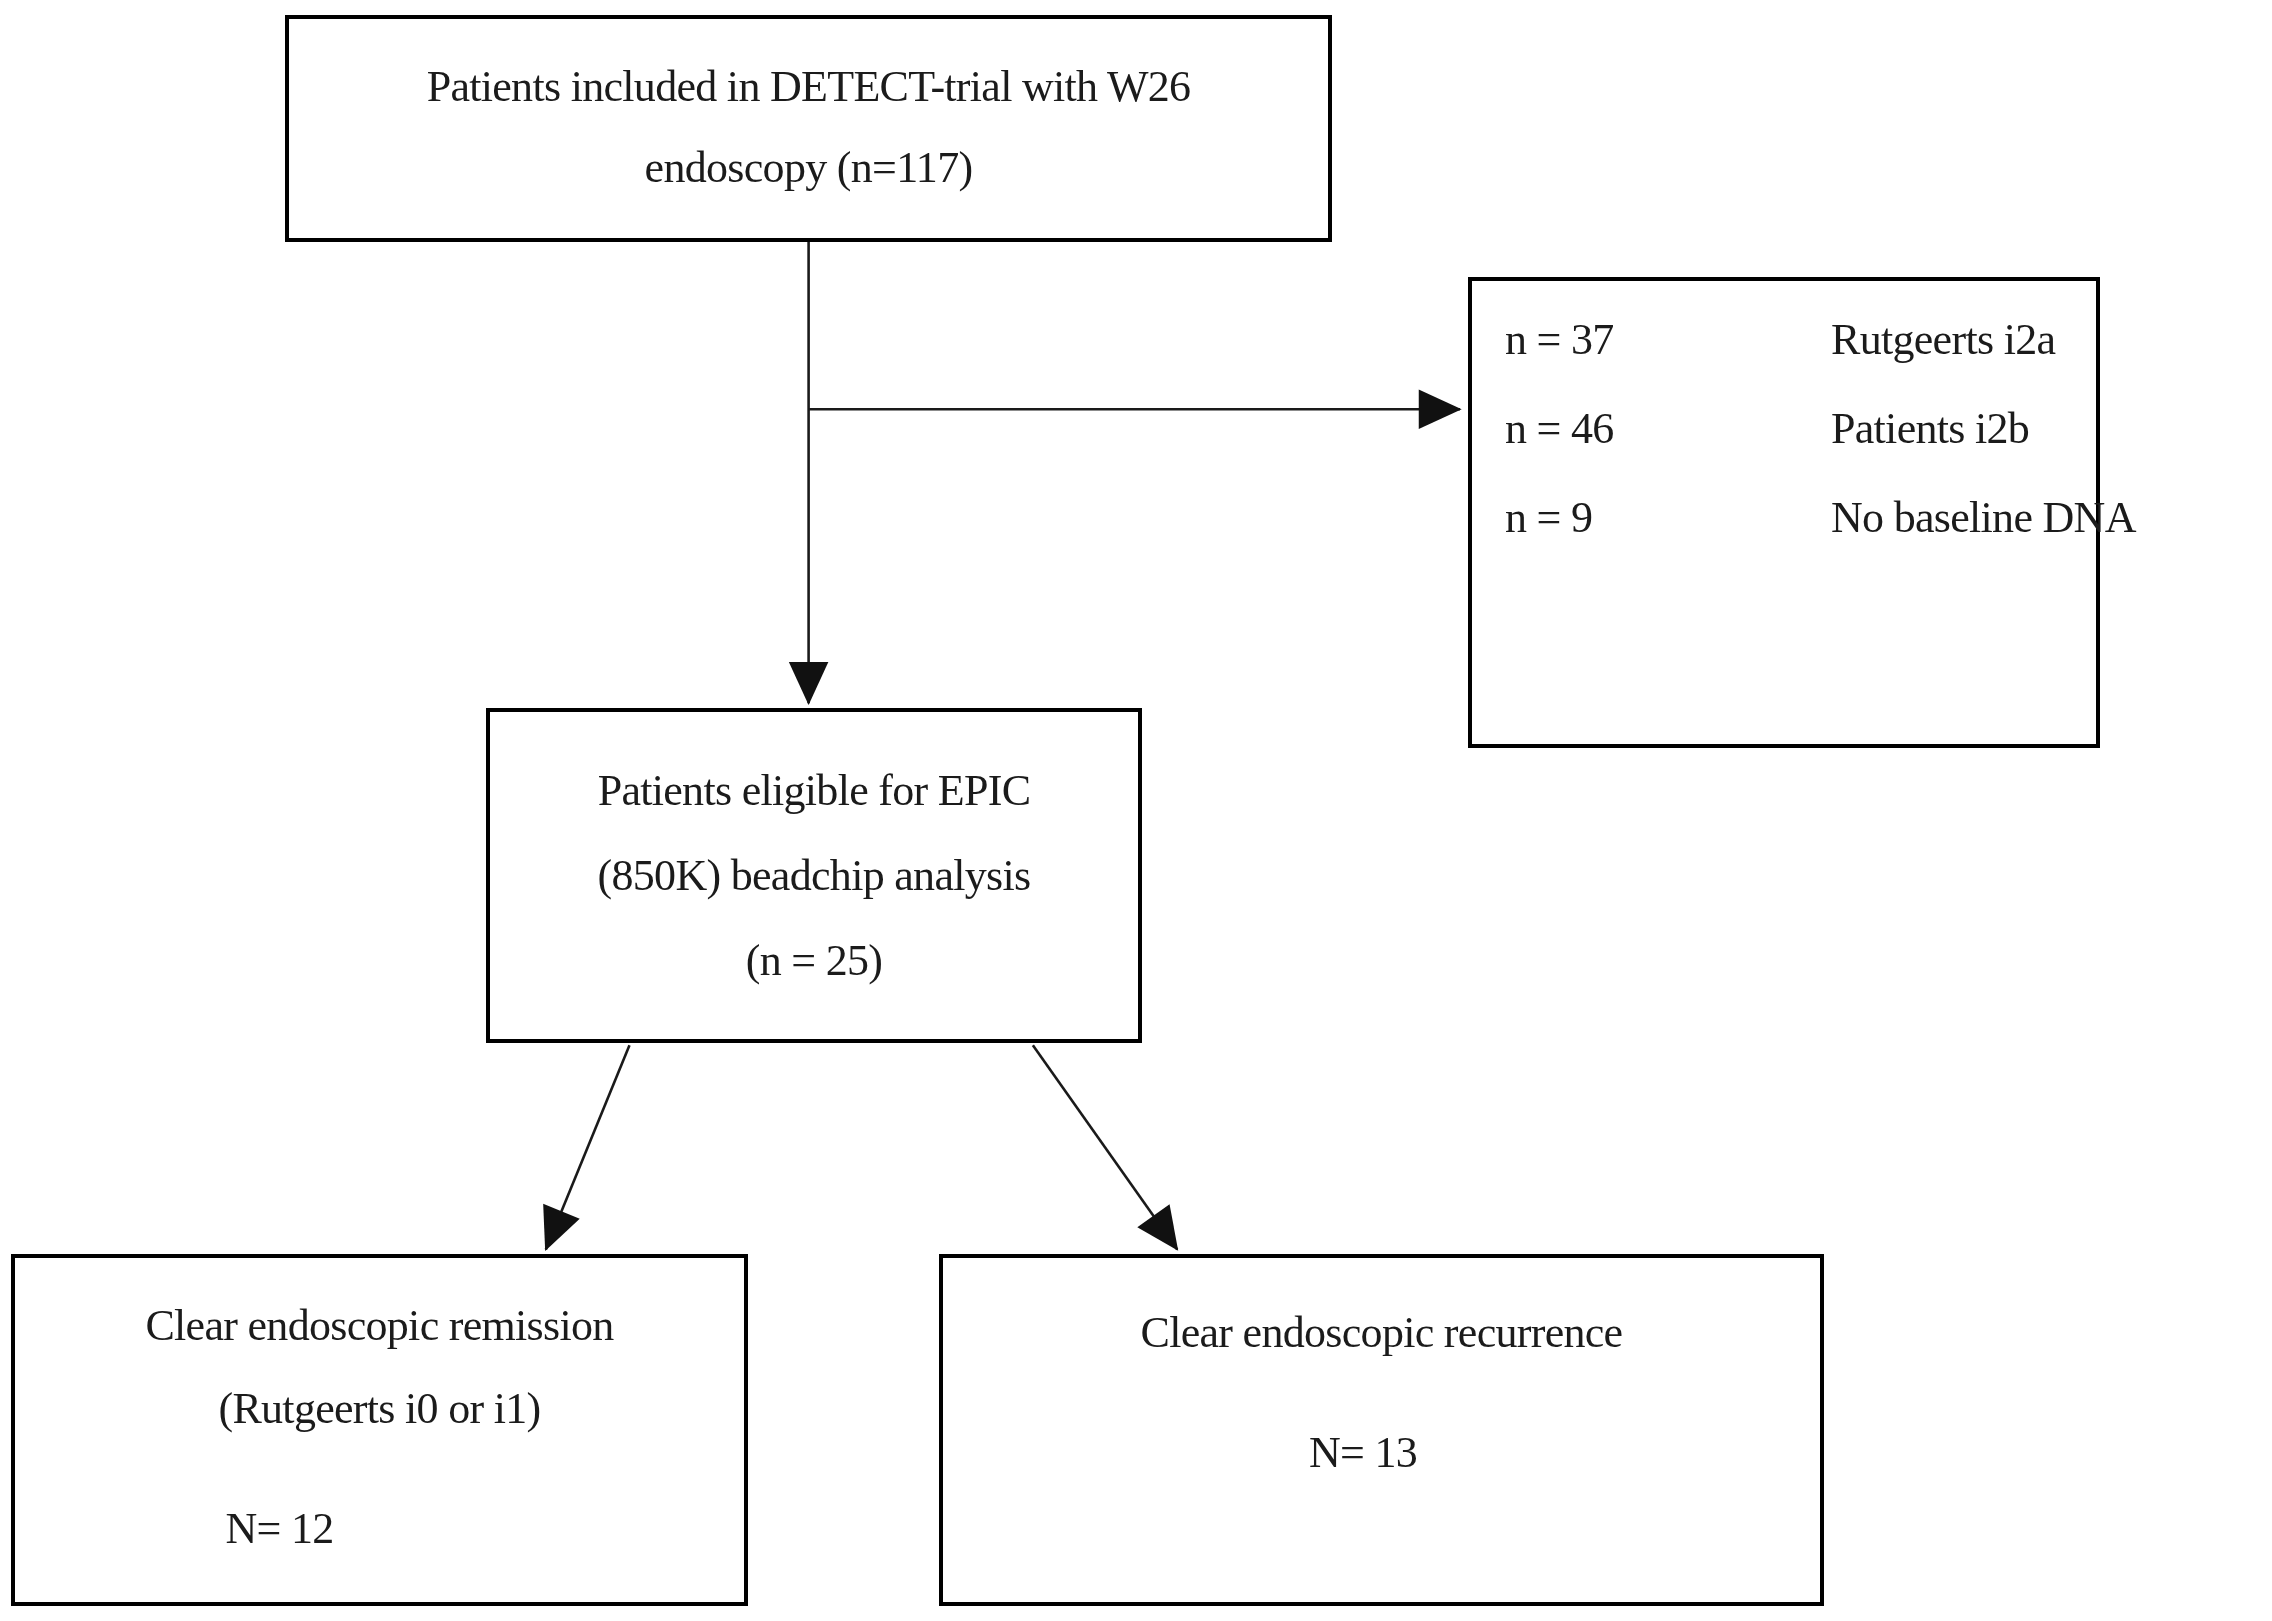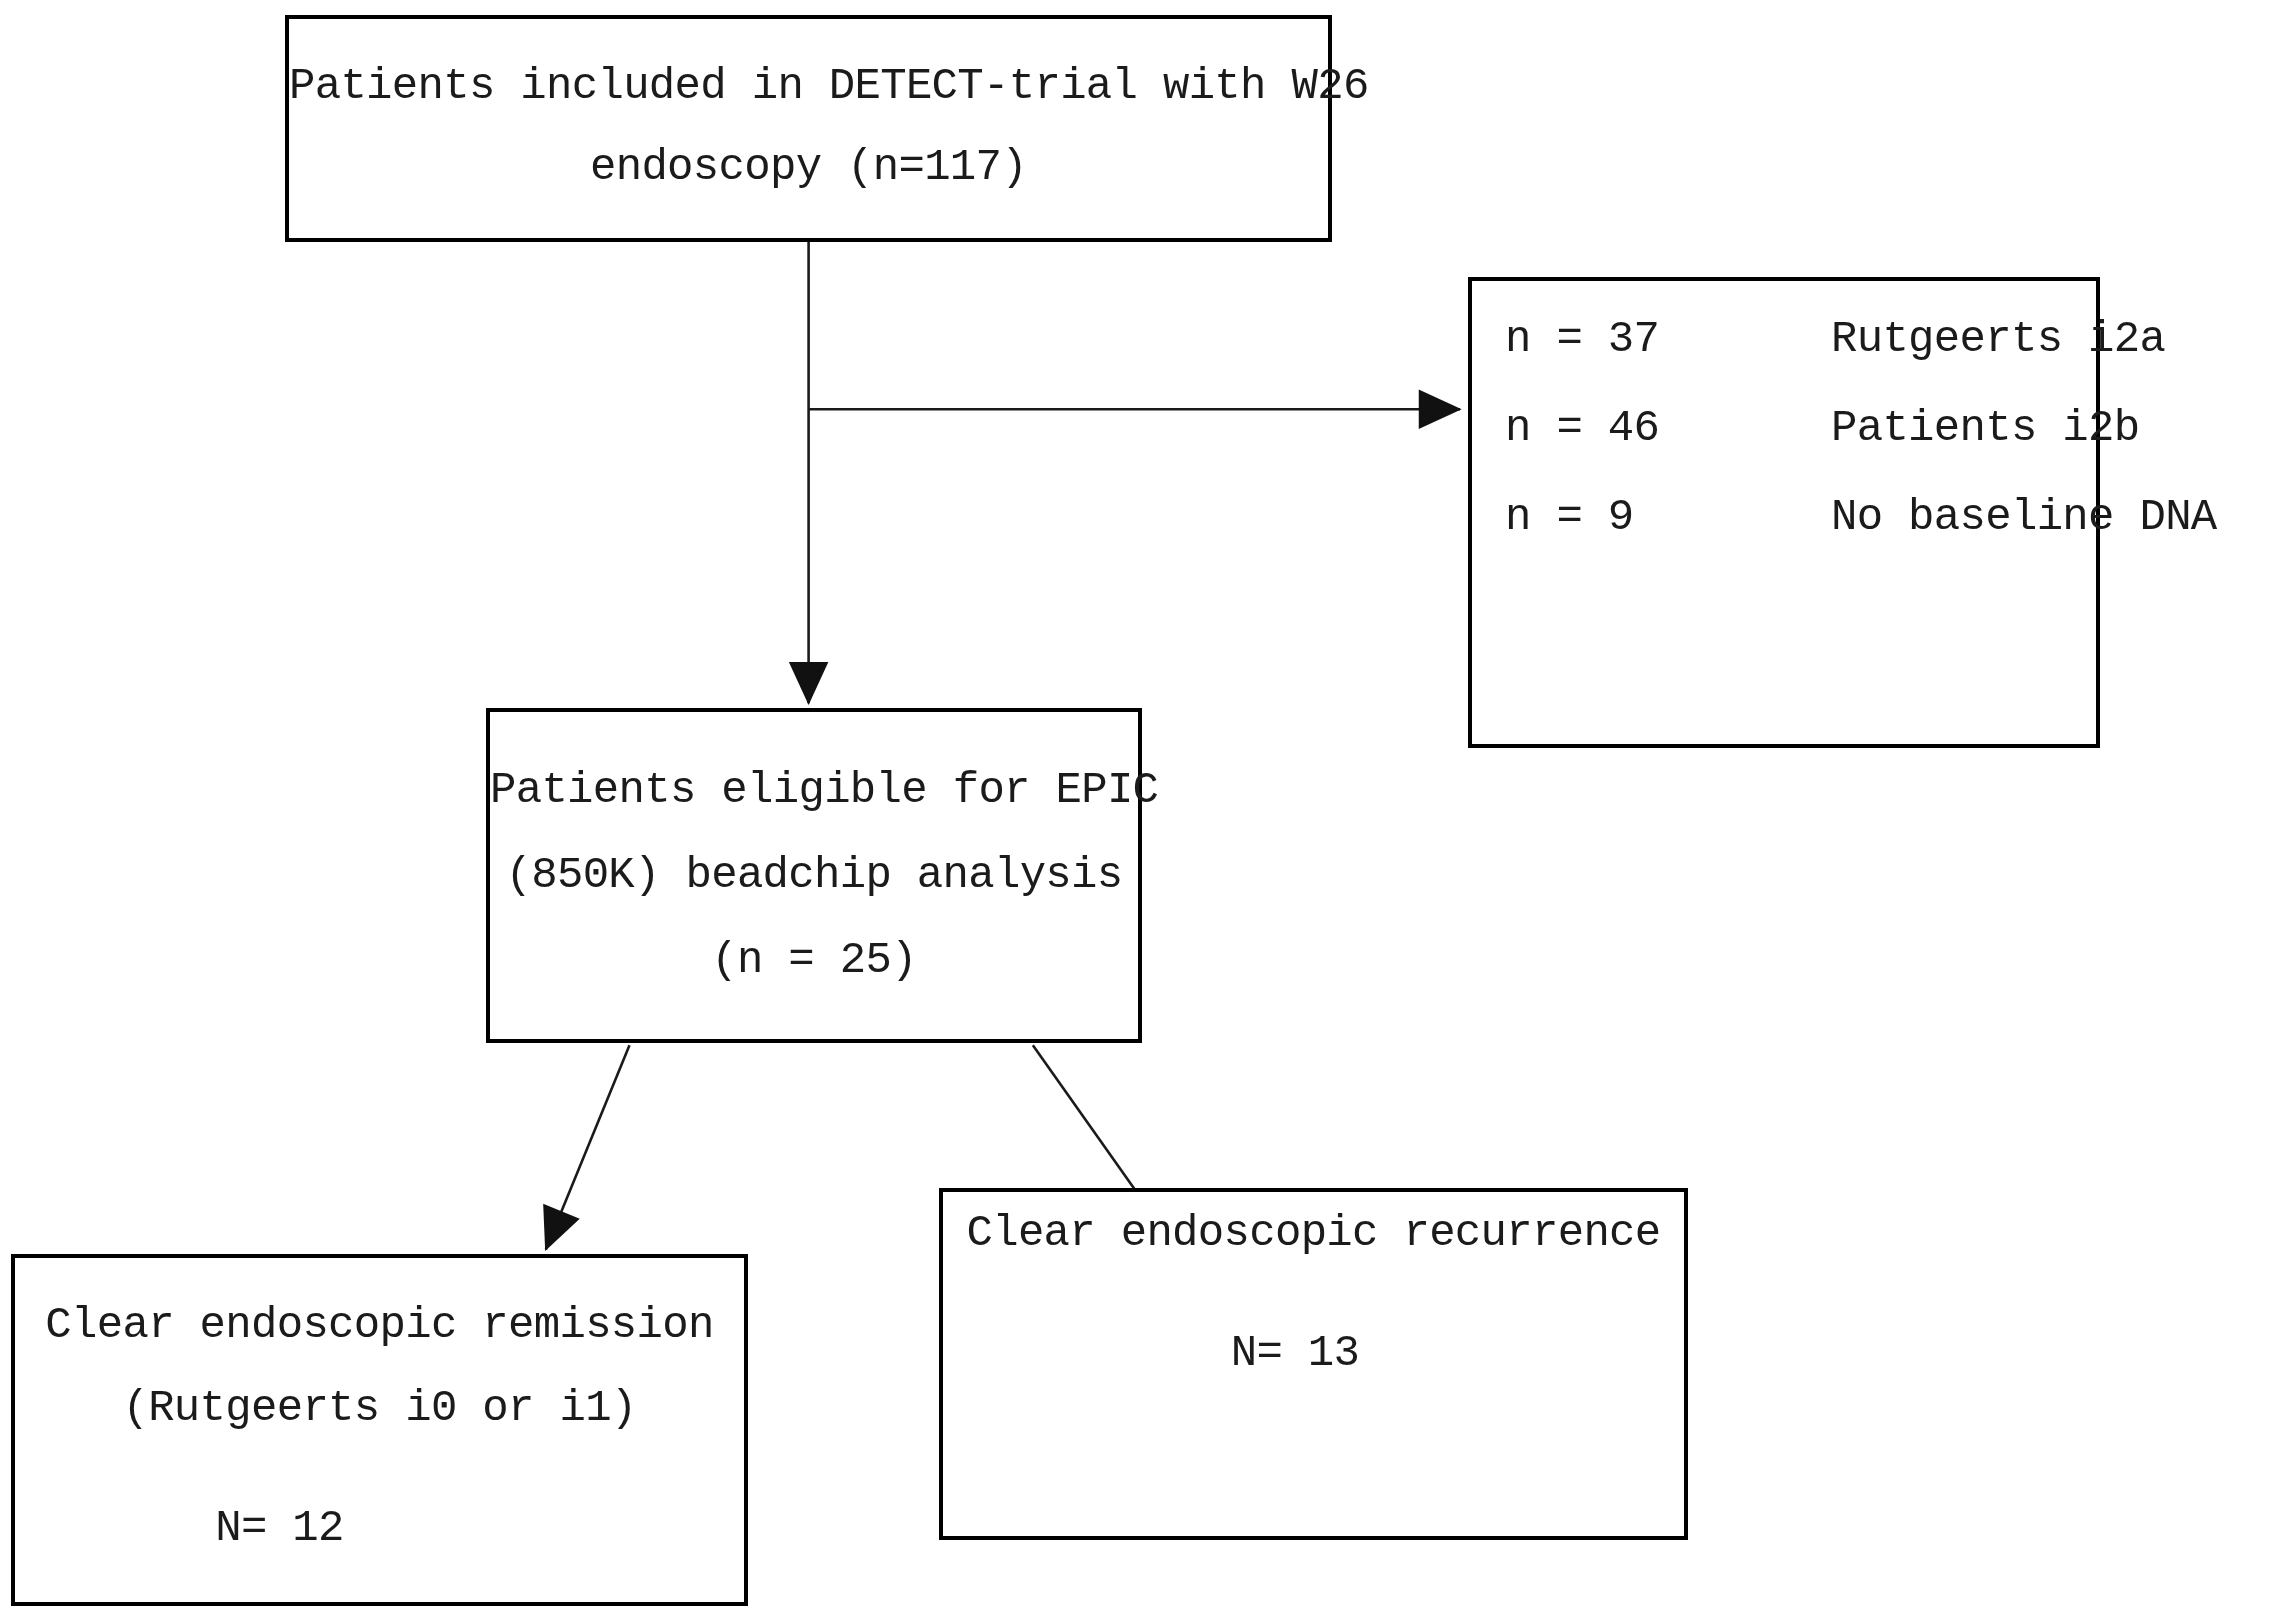--- a/index.html
+++ b/index.html
@@ -5,21 +5,21 @@
   html, body {
     margin: 0;
     padding: 0;
     background: #ffffff;
   }
   .canvas {
     position: relative;
     width: 2273px;
     height: 1621px;
     background: #ffffff;
-    font-family: Liberation Mono, monospace;
+    font-family: Liberation Serif, serif;
     color: #1b1b1b;
     overflow: hidden;
   }
   .connectors {
     position: absolute;
     left: 0;
     top: 0;
     width: 2273px;
     height: 1621px;
     pointer-events: none;
@@ -84,23 +84,24 @@
   
   .box-bl {
     left: 11px;
     top: 1254px;
     width: 737px;
     height: 352px;
     padding-top: 26px;
   }
   .box-br {
     left: 939px;
-    top: 1188px;
-    width: 749px;
+    top: 1254px;
+    width: 885px;
     height: 352px;
+    padding-top: 33px;
   }
   .count-line {
     text-align: center;
     margin-top: 37px;
     white-space: nowrap;
   }
   .count-left { transform: translateX(-100px); }
   .count-right { transform: translateX(-18.5px); }
 </style>
 </head>

